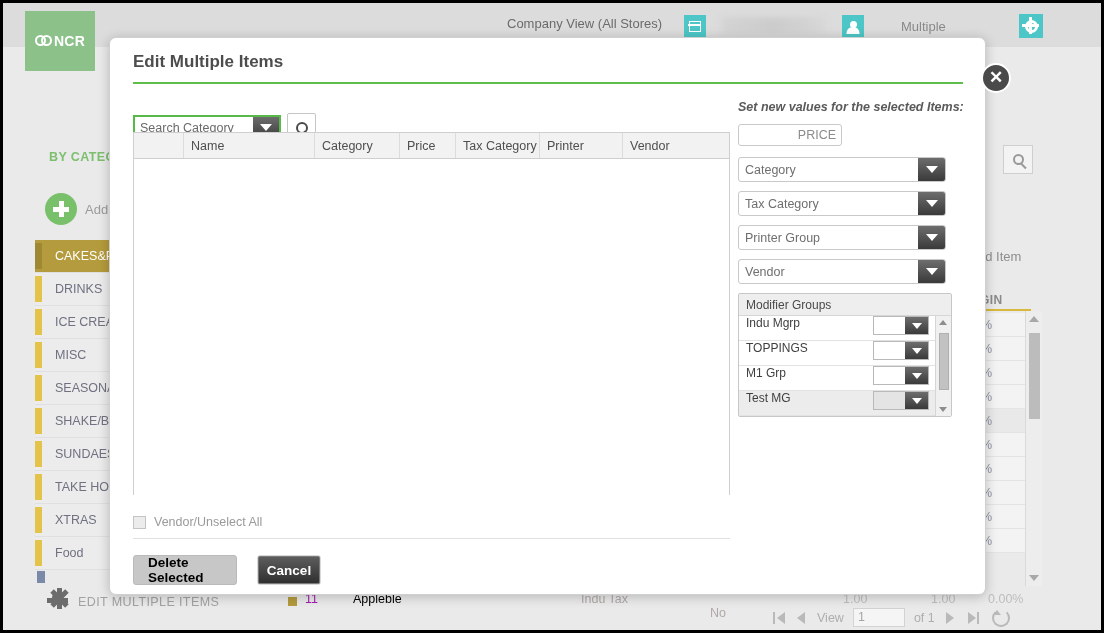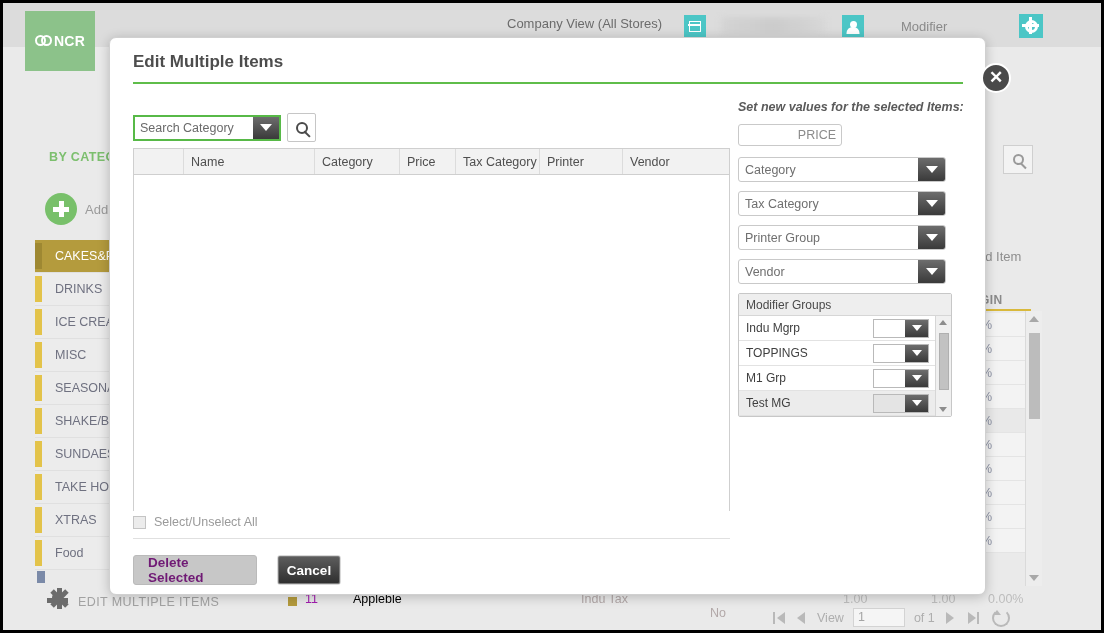--- a/index.html
+++ b/index.html
@@ -307,21 +307,21 @@
     border-radius: 2px;
   }
   .mag2 { width: 12px; height: 12px; border: 2.2px solid #4a4a4a; border-radius: 50%; position: relative; }
   .mag2::after {
     content: ''; position: absolute; right: -5px; bottom: -4px;
     width: 8px; height: 2.2px; background: #4a4a4a; transform: rotate(45deg);
   }
 
   
   .tbl {
-    position: absolute; left: 23px; top: 110px;
+    position: absolute; left: 23px; top: 94px;
     width: 597px; height: 363px;
     border: 1px solid #cfcfcf; background: #fff;
   }
   .tbl-head { display: flex; height: 26px; background: #f2f2f2; border-bottom: 1px solid #cfcfcf; }
   .tbl-head div {
     font-size: 12.5px; color: #4f4f4f;
     display: flex; align-items: center; padding-left: 7px;
     border-right: 1px solid #dcdcdc;
     height: 100%;
   }
@@ -349,21 +349,21 @@
   }
 
   
   .btn-row { position: absolute; left: 23px; top: 517px; display: flex; gap: 20px; }
   .btn {
     height: 30px; display: flex; align-items: center; justify-content: center;
     font-size: 13.5px; font-weight: bold; border-radius: 3px;
     padding: 0 14px;
   }
   .btn-save { width: 108px; background: #85ca7d; color: #d8eed5; border: 1px solid #72b96a; }
-  .btn-del  { width: 124px; background: #c7c7c7; color: #701a75; border: 1px solid #bababa; }
+  .btn-del  { width: 104px; background: #c7c7c7; color: #000000; border: 1px solid #bababa; }
   .btn-cancel {
     width: 64px; background: linear-gradient(#5e5e5e,#2e2e2e); color: #fff;
     border: 1px solid #d9d9d9; box-shadow: 0 0 0 1px #7a7a7a inset;
   }
 
   
   .rp { position: absolute; left: 628px; top: 62px; width: 228px; }
   .rp-title {
     font-size: 12.5px; font-style: italic; font-weight: bold; color: #5a5a5a;
     margin-bottom: 10px;
@@ -387,21 +387,21 @@
     position: relative; width: 214px; border: 1px solid #c7c7c7;
     background: #fff; border-radius: 2px; margin-top: 6px;
   }
   .mg-head {
     height: 22px; background: #eeeeee; border-bottom: 1px solid #d6d6d6;
     display: flex; align-items: center; padding-left: 7px;
     font-size: 12px; color: #4a4a4a;
   }
   .mg-list { position: relative; }
   .mg-row {
-    height: 25px; display: flex; align-items: center;
+    height: 25px; display: flex; 
     border-bottom: 1px solid #e2e2e2; background: #fff;
     padding-left: 7px; padding-right: 22px;
   }
   .mg-row.alt { background: #ececec; }
   .mg-row .nm { flex: 1; font-size: 12px; color: #3f3f3f; white-space: nowrap; overflow: hidden; }
   .mg-row .ctl {
     position: relative; width: 56px; height: 19px;
     border: 1px solid #b9b9b9; background: #fff; display: flex;
   }
   .mg-row.alt .ctl { background: #e4e4e4; }
@@ -447,21 +447,21 @@
         <span class="ic-store"></span>
       </div>
 
     <div class="bg-username-blur"></div>
 
     <div class="teal-icon user">
       <span class="ic-user-head"></span>
         <span class="ic-user-body"></span>
     </div>
 
-    <div class="bg-settings">Modifier</div>
+    <div class="bg-settings">Multiple</div>
 
     <div class="teal-icon gear">
         <span class="ic-gear"></span>
       </div>
 
     <div class="bg-tab-p">P</div>
 
     <div class="bg-bycat">BY CATEGORY</div>
 
     <div class="bg-search-icon-box">
@@ -605,21 +605,21 @@
           <div class="th-price">Price</div>
           <div class="th-tax">Tax Category</div>
           <div class="th-printer">Printer</div>
           <div class="th-vendor">Vendor</div>
         </div>
       <div class="tbl-body" id="tbl-body"></div>
     </div>
 
     <div class="selall">
       <span class="box"></span>
-      <span class="lbl">Select/Unselect All</span>
+      <span class="lbl">Vendor/Unselect All</span>
     </div>
     <div class="selall-rule"></div>
 
     <div class="btn-row">
       <div class="btn btn-del">Delete Selected</div>
       <div class="btn btn-cancel">Cancel</div>
     </div>
 
     <div class="rp">
       <div class="rp-title">Set new values for the selected Items:</div>

